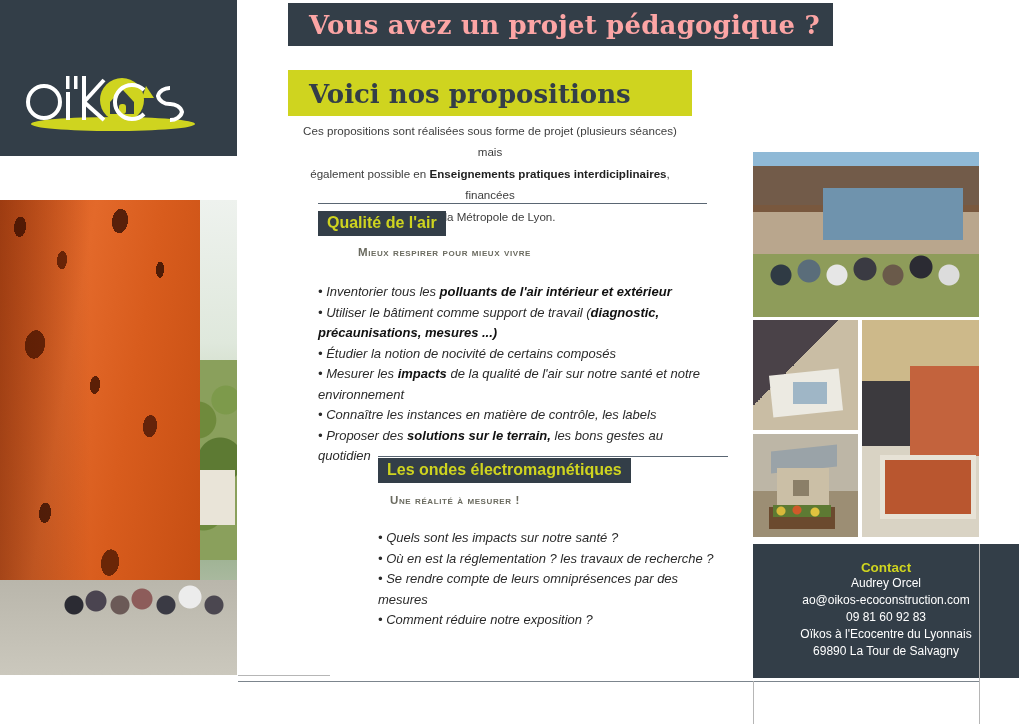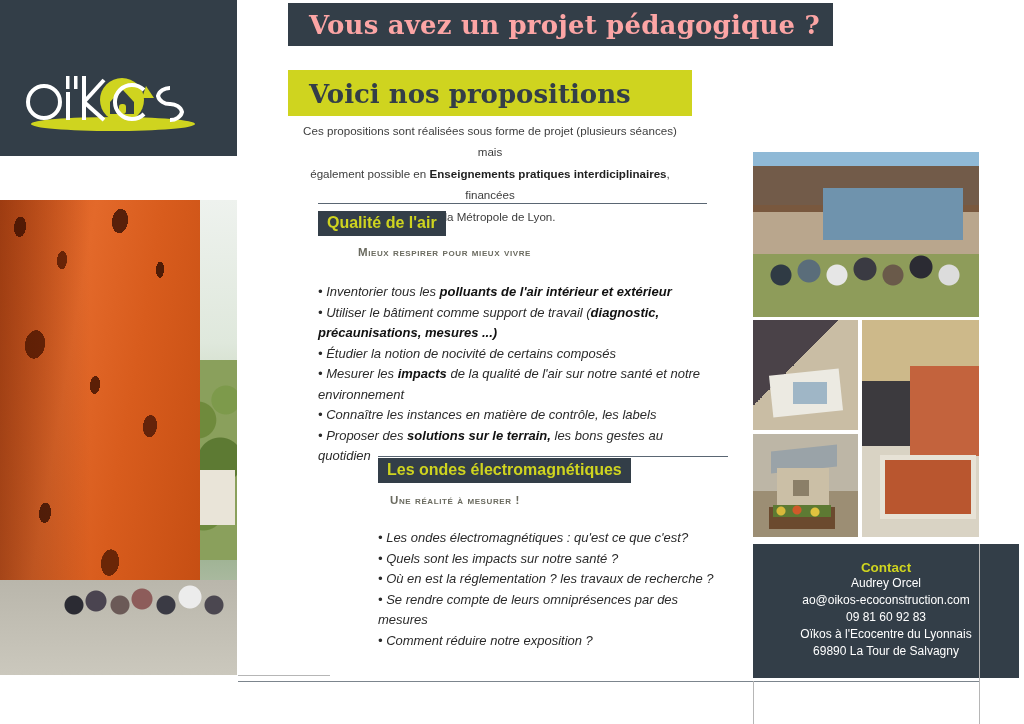--- a/index.html
+++ b/index.html
@@ -229,21 +229,20 @@
     <div>• Étudier la notion de nocivité de certains composés</div>
     <div>• Mesurer les <b>impacts</b> de la qualité de l'air sur notre santé et notre environnement</div>
     <div>• Connaître les instances en matière de contrôle, les labels</div>
     <div>• Proposer des <b>solutions sur le terrain,</b> les bons gestes au quotidien</div>
   </div>
 
   <div class="sec-rule" style="left:378px;top:456px;width:350px;"></div>
   <div class="sec-tag" style="left:378px;top:458px;">Les ondes électromagnétiques</div>
   <div class="sec-sub" style="left:390px;top:494px;">Une réalité à mesurer !</div>
   <div class="bullets" style="left:378px;top:528px;width:350px;">
-    <div>• Les ondes électromagnétiques : qu'est ce que c'est?</div>
     <div>• Quels sont les impacts sur notre santé ?</div>
     <div>• Où en est la réglementation ? les travaux de recherche ?</div>
     <div>• Se rendre compte de leurs omniprésences par des mesures</div>
     <div>• Comment réduire notre exposition ?</div>
   </div>
 
   <div class="photo ph1">
     <div class="beam"></div>
     <div class="glass"></div>
     <div class="crowd"></div>

